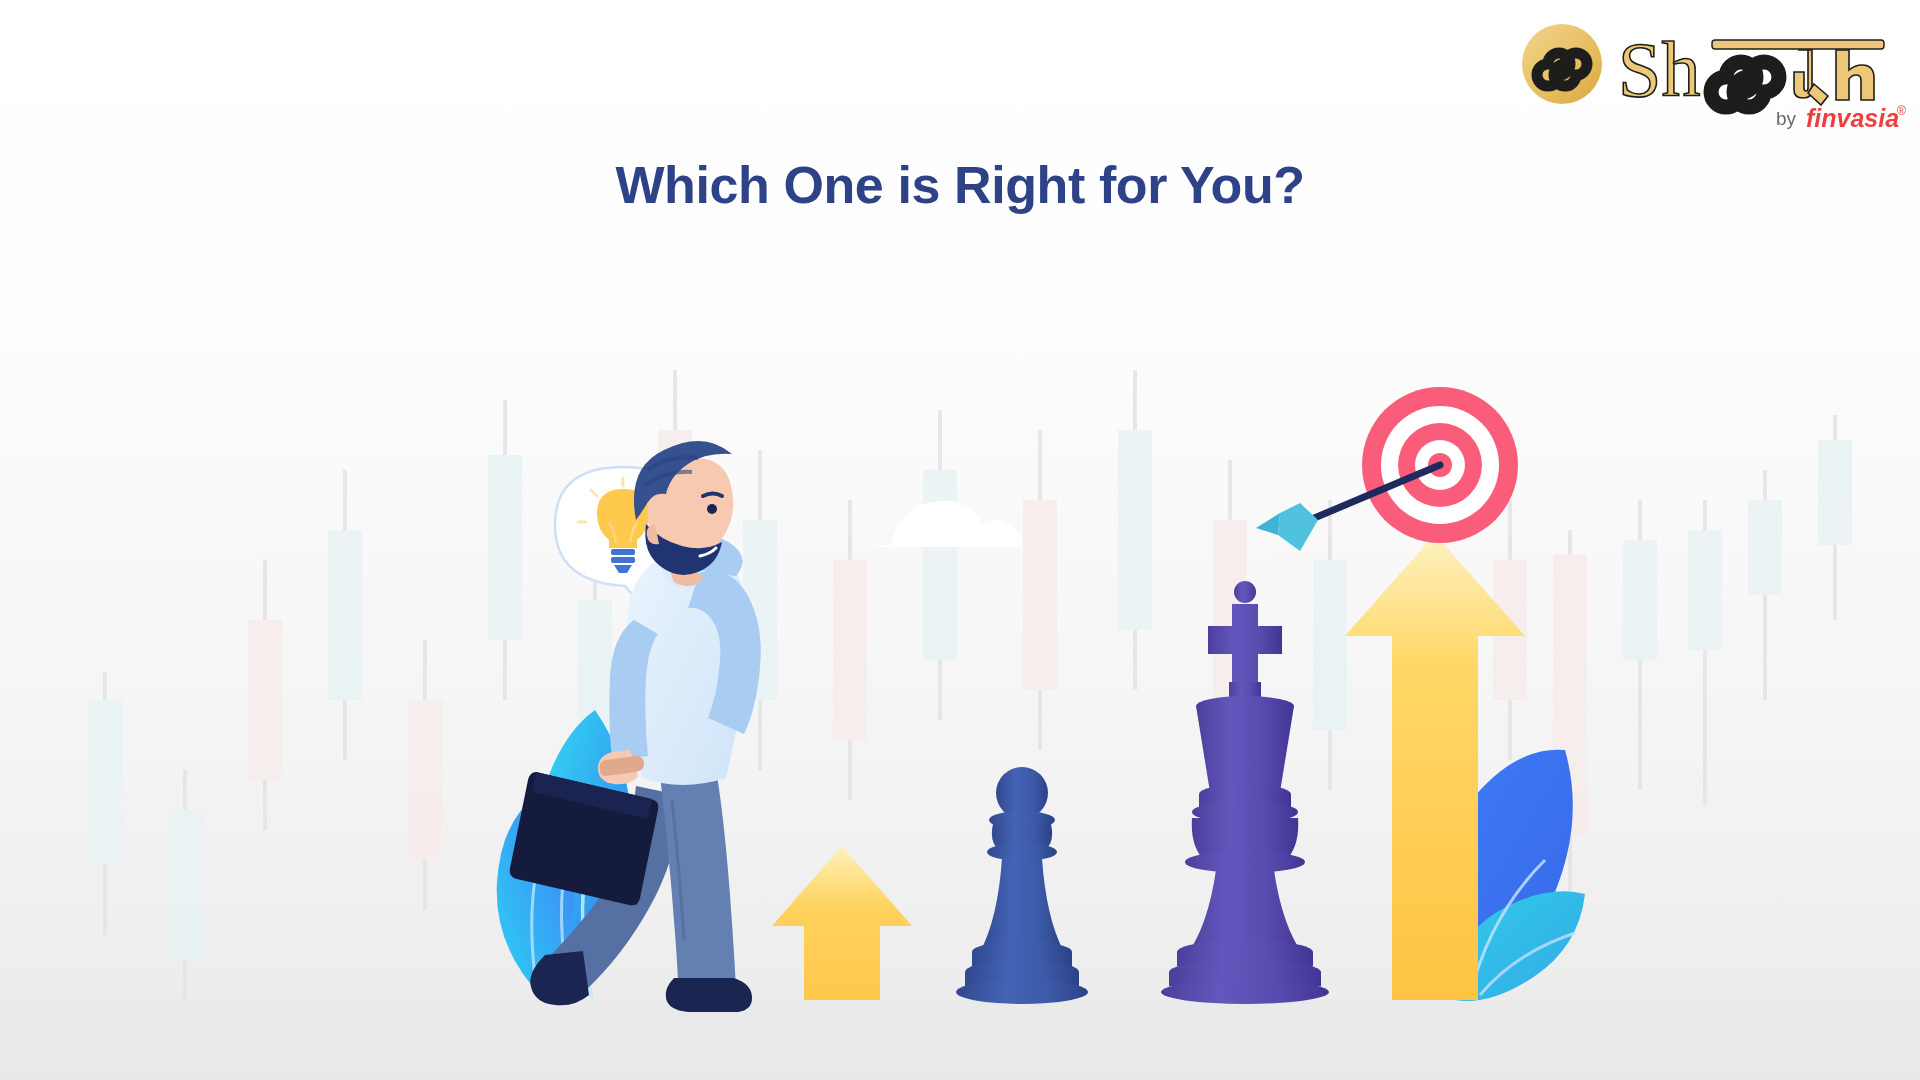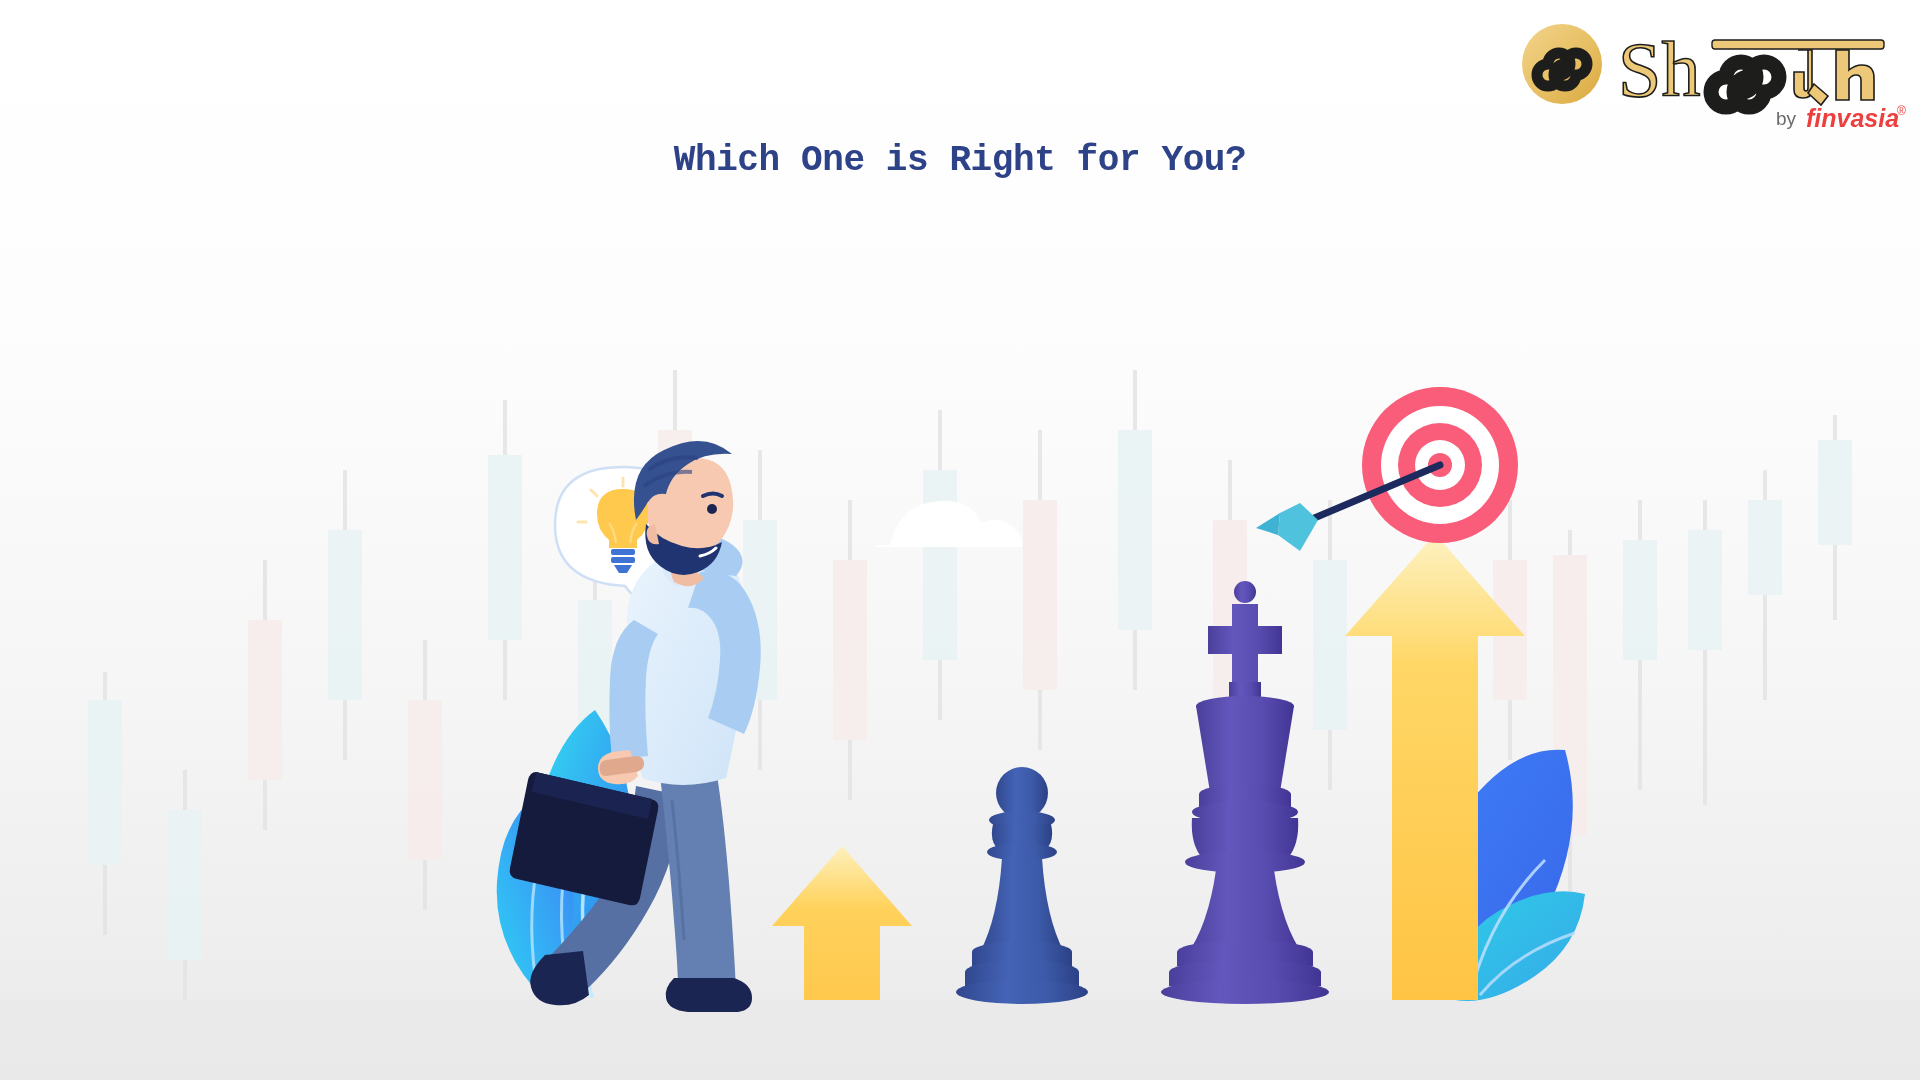--- a/index.html
+++ b/index.html
@@ -52,23 +52,23 @@
   #page-title {
     margin: 0;
     font-family: "DejaVu Sans", "Liberation Sans", sans-serif;
     font-size: 104px;
     line-height: 1.02;
     font-weight: 700;
     letter-spacing: -1.5px;
     color: #2e4288;
   }
   #page-subtitle {
-    margin: 14px 0 0 0;
-    font-family: Liberation Mono, monospace;
-    font-size: 36px;
+    margin: 30px 0 0 0;
+    font-family: Liberation Sans, sans-serif;
+    font-size: 52px;
     line-height: 1.05;
     font-weight: 700;
     letter-spacing: -0.4px;
     color: #2e4288;
   }
 
   
   #illustration {
     position: absolute;
     left: 0;

